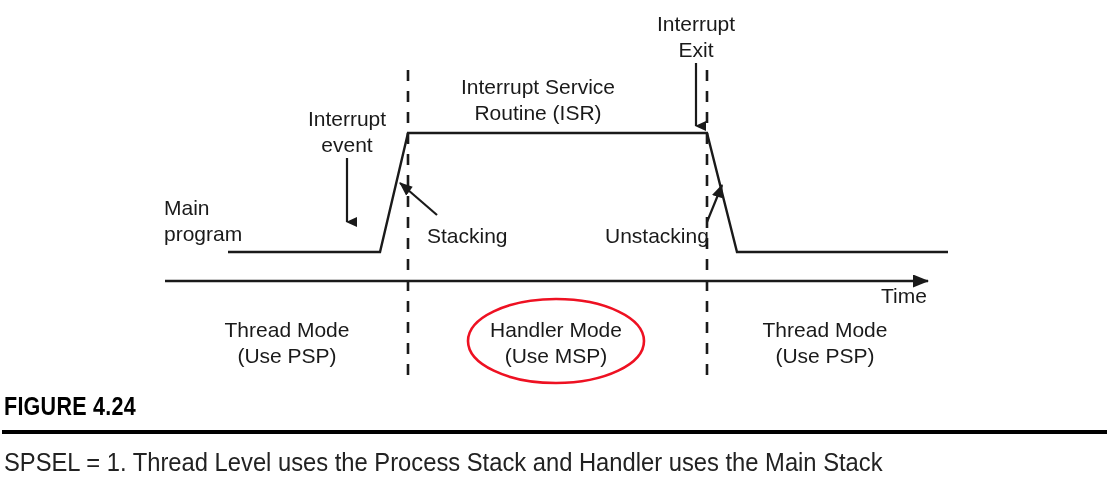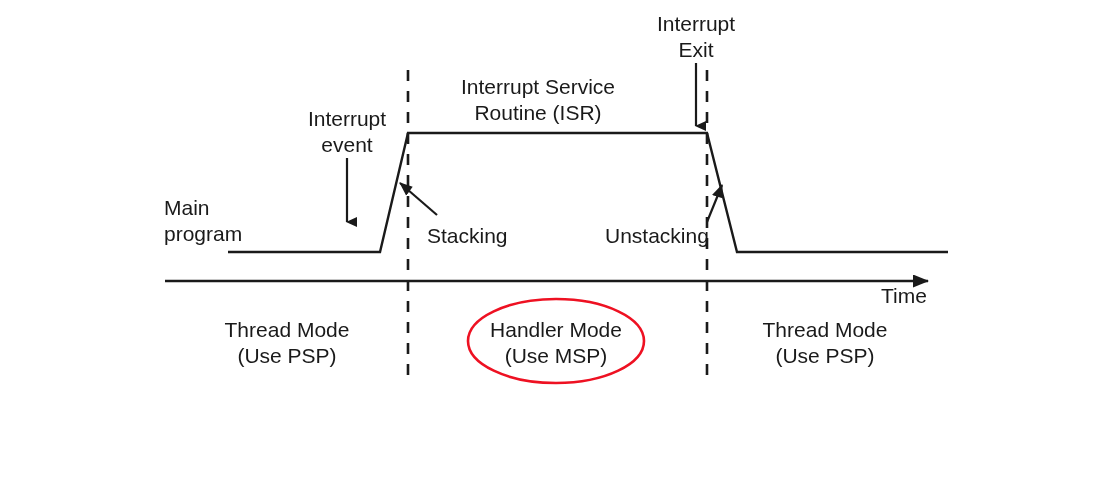--- a/index.html
+++ b/index.html
@@ -145,14 +145,19 @@
       <text class="diagram-label" x="556" y="363" text-anchor="middle">(Use MSP)</text>
     </g>
 
     <g>
       <text class="diagram-label" x="825" y="337" text-anchor="middle">Thread Mode</text>
       <text class="diagram-label" x="825" y="363" text-anchor="middle">(Use PSP)</text>
     </g>
 
   </svg>
 
+  <div class="caption-block">
+    <div class="figure-number">FIGURE 4.24</div>
+    <div class="caption-rule"></div>
+    <div class="caption-text">SPSEL = 1. Thread Level uses the Process Stack and Handler uses the Main Stack</div>
+  </div>
 
 </div>
 
 </body></html>

